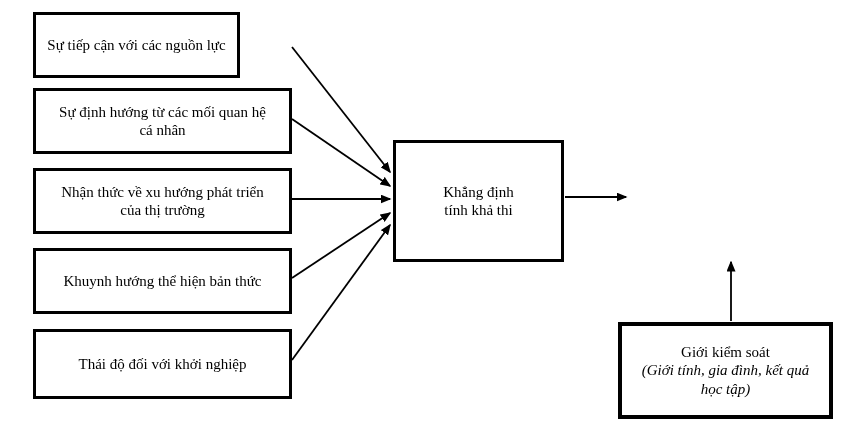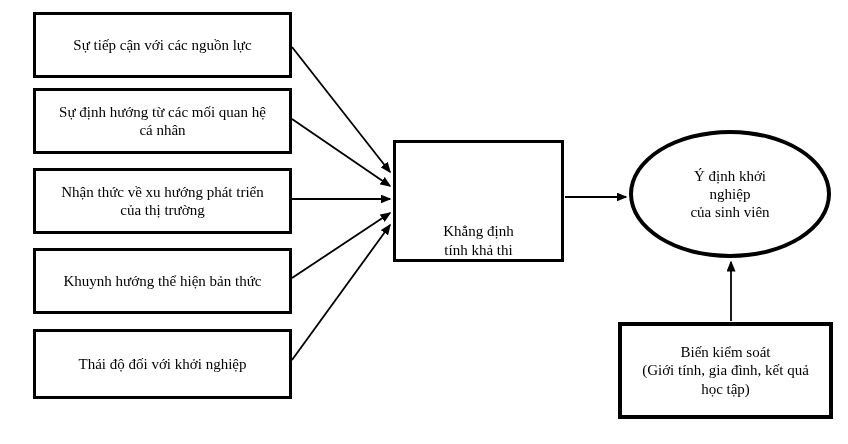--- a/index.html
+++ b/index.html
@@ -43,30 +43,31 @@
   }
   .control-node {
     border: 4px solid #000000;
   }
   .node-label {
     white-space: pre-line;
     padding: 0 6px;
   }
   .node-subtitle {
     white-space: pre-line;
+    font-style: italic;
     padding: 0 4px;
   }
   
-  .box-resources       { left: 33px; top: 12px;  width: 259px; height: 66px; }
+  .box-resources       { left: 33px; top: 12px;  width: 207px; height: 66px; }
   .box-relationships   { left: 33px; top: 88px;  width: 259px; height: 66px; }
   .box-market-trends   { left: 33px; top: 168px; width: 259px; height: 66px; }
   .box-self-expression { left: 33px; top: 248px; width: 259px; height: 66px; }
   .box-attitude        { left: 33px; top: 329px; width: 259px; height: 70px; }
   
-  .box-feasibility     { left: 393px; top: 140px; width: 171px; height: 122px; justify-content: flex-end; }
+  .box-feasibility     { left: 393px; top: 140px; width: 171px; height: 122px; }
   
   .box-intention       { left: 629px; top: 130px; width: 202px; height: 128px; }
   
   .box-control         { left: 618px; top: 322px; width: 215px; height: 97px; }
 </style>
 </head>
 <body>
 
 <div class="canvas">
 
@@ -105,25 +106,20 @@
 
   <div class="node rect-node box-attitude">
     <span class="node-label">Thái độ đối với khởi nghiệp</span>
   </div>
 
   <div class="node rect-node box-feasibility">
     <span class="node-label">Khẳng định
 tính khả thi</span>
   </div>
 
-  <div class="node ellipse-node box-intention">
-    <span class="node-label">Ý định khởi
-nghiệp
-của sinh viên</span>
-  </div>
 
   <div class="node control-node box-control">
-    <span class="node-label">Biến kiểm soát</span>
+    <span class="node-label">Giới kiểm soát</span>
     <span class="node-subtitle">(Giới tính, gia đình, kết quả
 học tập)</span>
   </div>
 
 </div>
 
 </body></html>

